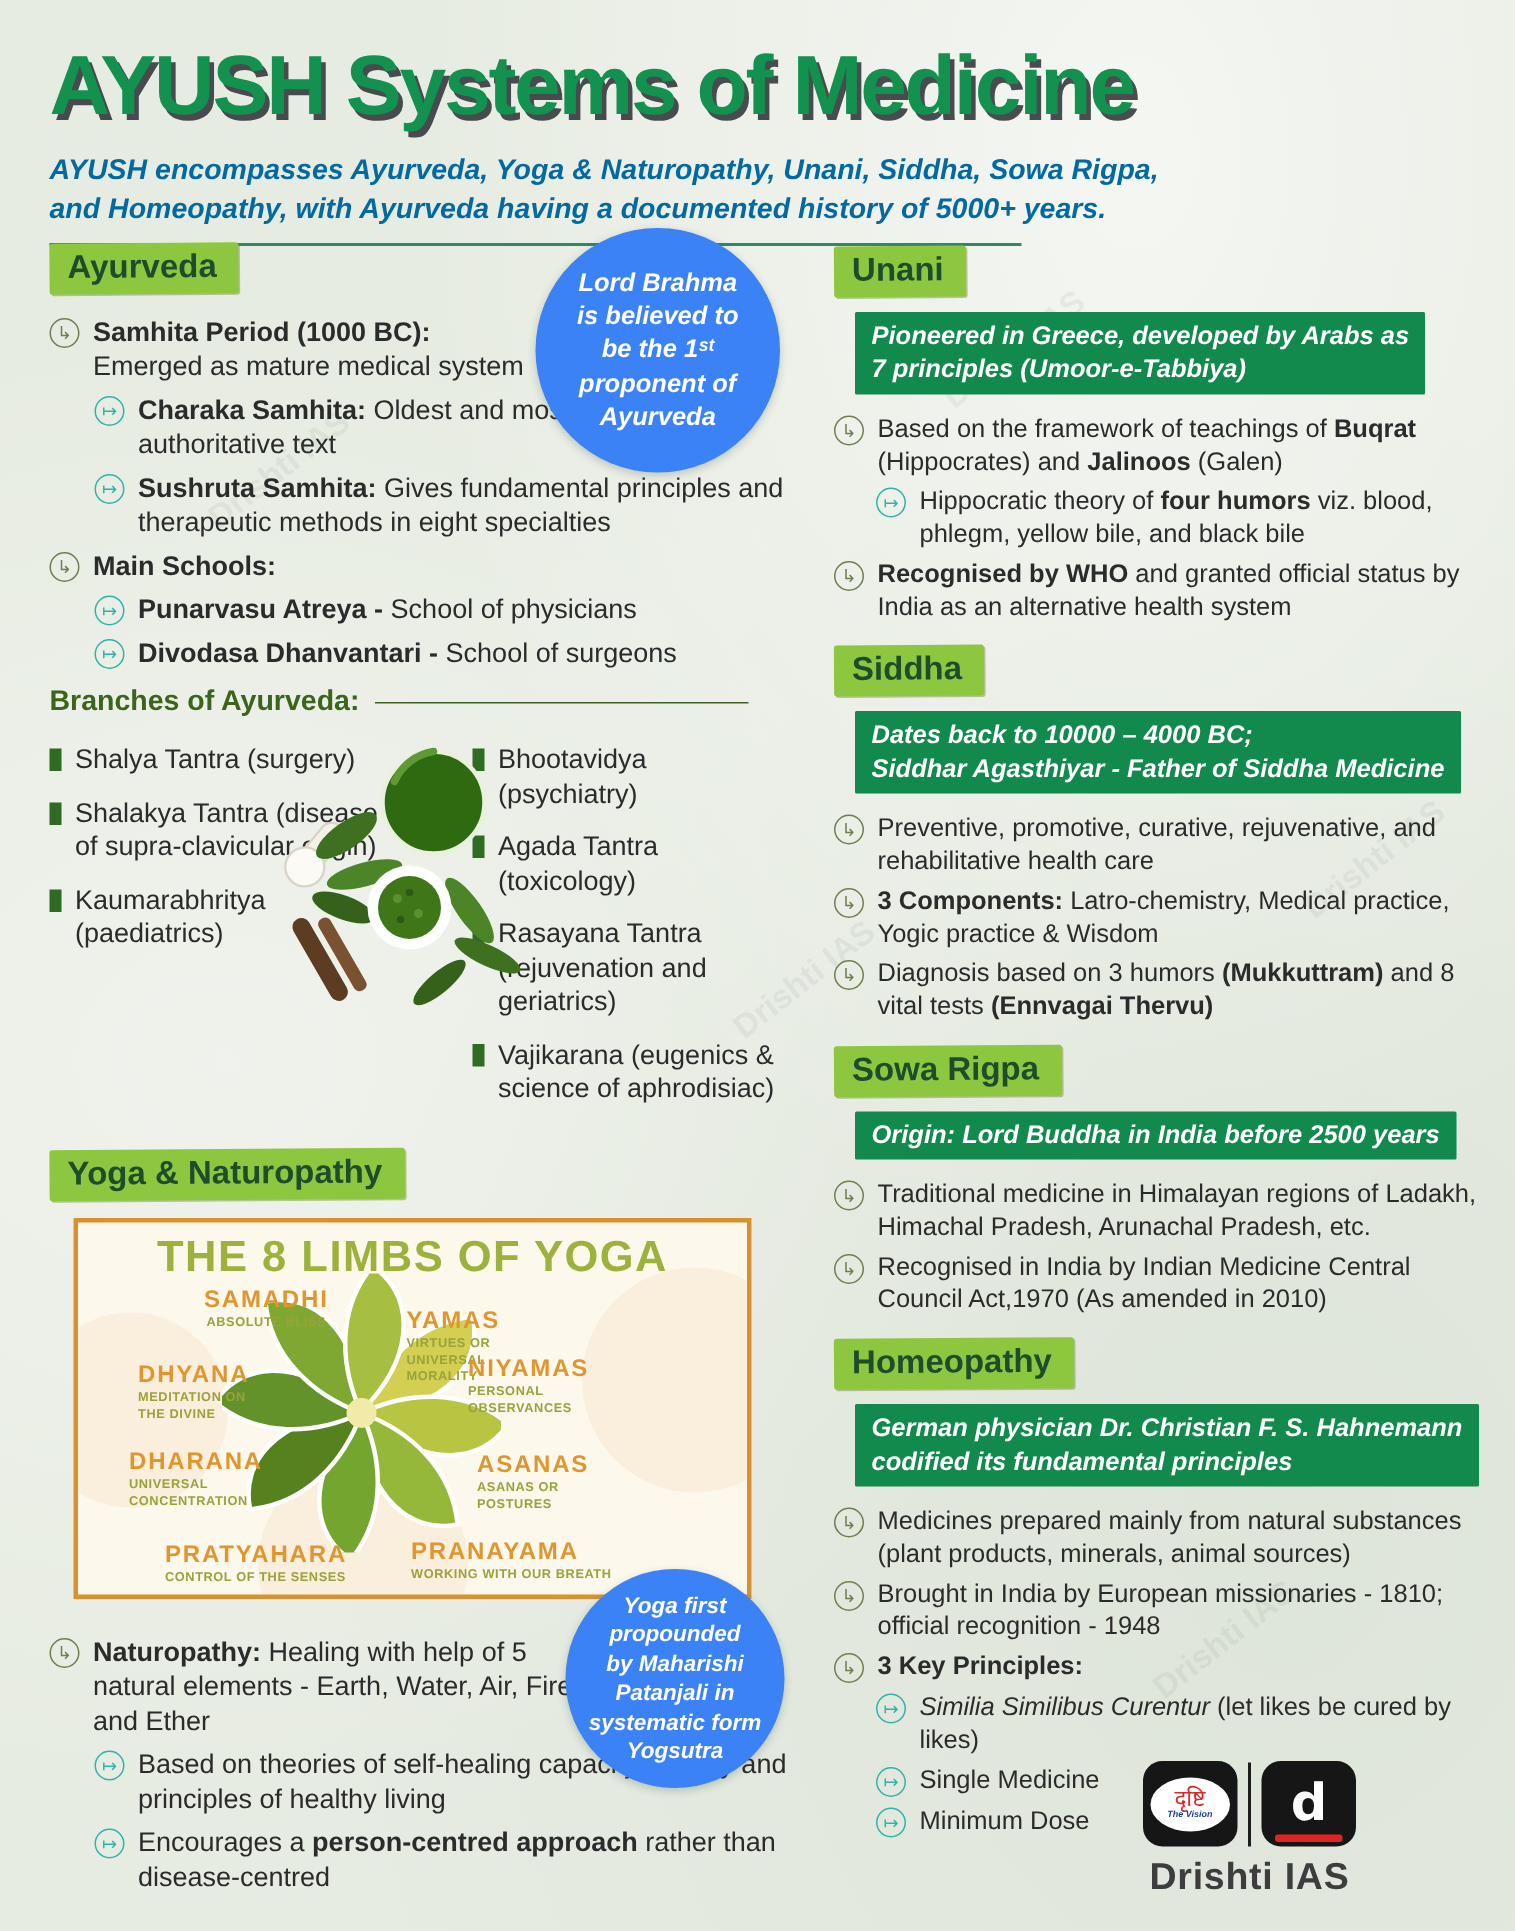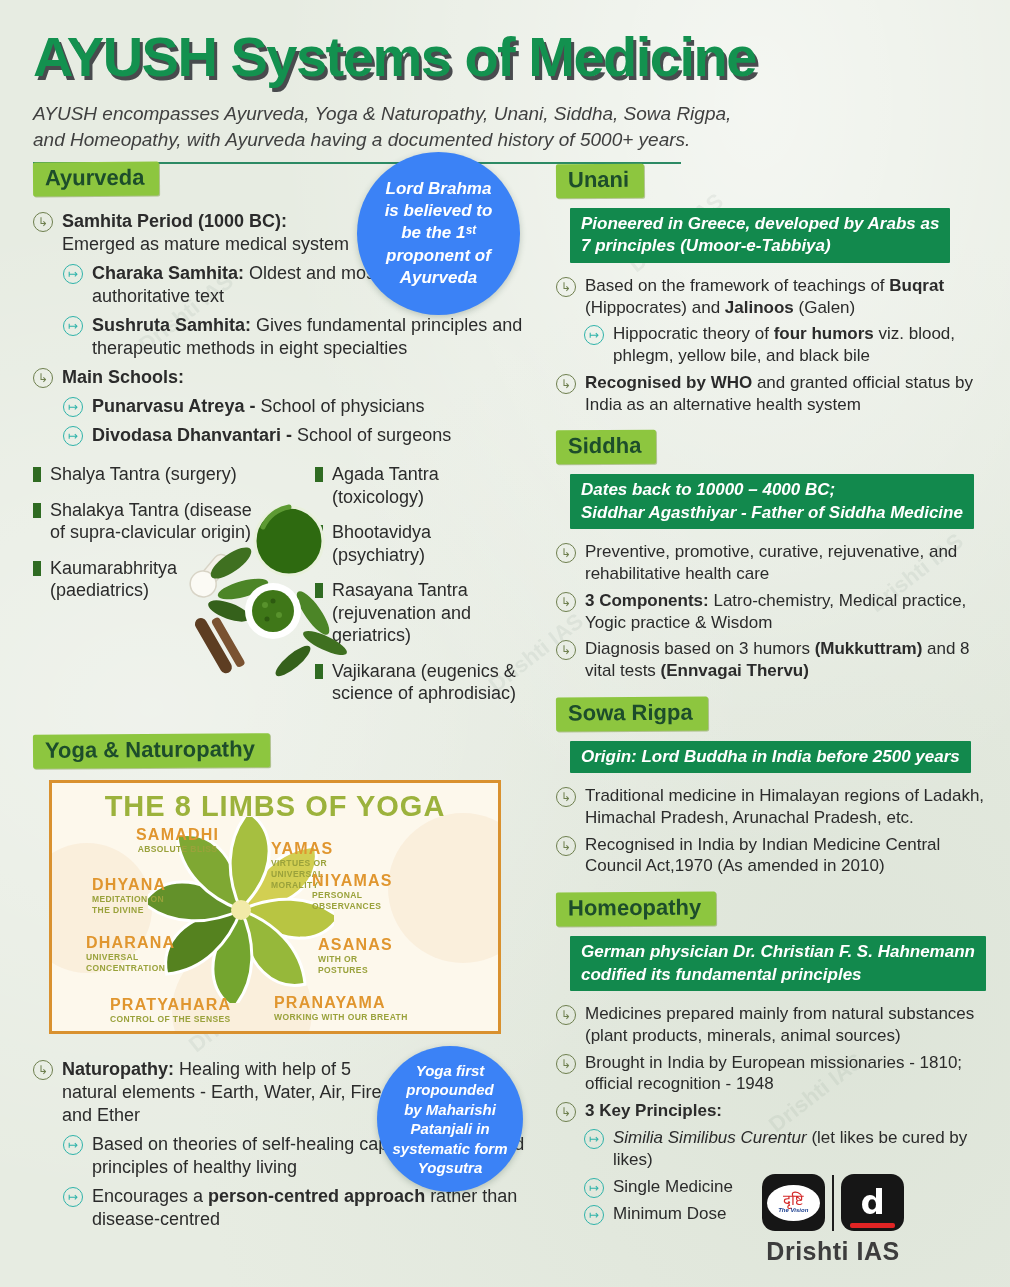--- a/index.html
+++ b/index.html
@@ -15,22 +15,22 @@
     position:relative;
     overflow:hidden;
   }
   .wm { position:absolute; color:rgba(80,100,85,.08); font-size:22px; font-weight:700;
         transform:rotate(-38deg); pointer-events:none; }
 
   
   .header { position:absolute; left:33px; top:24px; width:940px; }
   .title { font-size:56px; font-weight:800; letter-spacing:-1.5px; color:#13914f;
            text-shadow:3px 4px 0 rgba(44,46,50,.85); }
-  .subtitle { margin-top:12px; font-size:19px; font-weight:400; font-style:italic;
-              color:#404040; line-height:1.35; white-space:pre-line; }
+  .subtitle { margin-top:12px; font-size:19px; font-weight:700; font-style:italic;
+              color:#0369a1; line-height:1.35; white-space:pre-line; }
   .hr { margin-top:10px; width:648px; border-top:2.5px solid #2c8a64; }
 
   
   .col-left  { position:absolute; left:33px;  top:162px; width:494px; }
   .col-right { position:absolute; left:556px; top:164px; width:431px; }
 
   .chip { display:inline-block; background:#8dc63f; color:#1d4d2b; font-weight:800;
           font-size:22px; padding:3px 15px 5px 12px; transform:rotate(-.4deg);
           border-radius:2px; box-shadow:1px 1px 0 rgba(120,150,60,.5); }
   .banner { display:inline-block; background:#12894d; color:#ffffff; font-weight:700;
@@ -153,43 +153,44 @@
         <span class="bicon">↦</span>
         <span class="btext"><span class="sb">Punarvasu Atreya - </span><span>School of physicians</span></span>
       </div>
       <div class="bullet lv2">
         <span class="bicon">↦</span>
         <span class="btext"><span class="sb">Divodasa Dhanvantari - </span><span>School of surgeons</span></span>
       </div>
     </div>
 
   <div class="branches">
+    <div class="bhead">Branches of Ayurveda:</div>
     <div class="bcols">
       <div class="bcol1">
           <div class="bitem">
             <span class="sq"></span>
             <span>Shalya Tantra (surgery)</span>
           </div>
           <div class="bitem">
             <span class="sq"></span>
             <span>Shalakya Tantra (disease of supra-clavicular origin)</span>
           </div>
           <div class="bitem">
             <span class="sq"></span>
             <span>Kaumarabhritya (paediatrics)</span>
           </div>
         </div>
       <div class="bcol2">
           <div class="bitem">
             <span class="sq"></span>
+            <span>Bhootavidya (psychiatry)</span>
+          </div>
+          <div class="bitem">
+            <span class="sq"></span>
             <span>Agada Tantra (toxicology)</span>
-          </div>
-          <div class="bitem">
-            <span class="sq"></span>
-            <span>Bhootavidya (psychiatry)</span>
           </div>
           <div class="bitem">
             <span class="sq"></span>
             <span>Rasayana Tantra (rejuvenation and geriatrics)</span>
           </div>
           <div class="bitem">
             <span class="sq"></span>
             <span>Vajikarana (eugenics &amp; science of aphrodisiac)</span>
           </div>
         </div>
@@ -262,21 +263,21 @@
           <div class="ldesc">PERSONAL
 OBSERVANCES</div>
         </div>
         <div class="limb limb-4">
           <div class="lname">DHARANA</div>
           <div class="ldesc">UNIVERSAL
 CONCENTRATION</div>
         </div>
         <div class="limb limb-5">
           <div class="lname">ASANAS</div>
-          <div class="ldesc">WITH OR
+          <div class="ldesc">ASANAS OR
 POSTURES</div>
         </div>
         <div class="limb limb-6">
           <div class="lname">PRATYAHARA</div>
           <div class="ldesc">CONTROL OF THE SENSES</div>
         </div>
         <div class="limb limb-7">
           <div class="lname">PRANAYAMA</div>
           <div class="ldesc">WORKING WITH OUR BREATH</div>
         </div>

